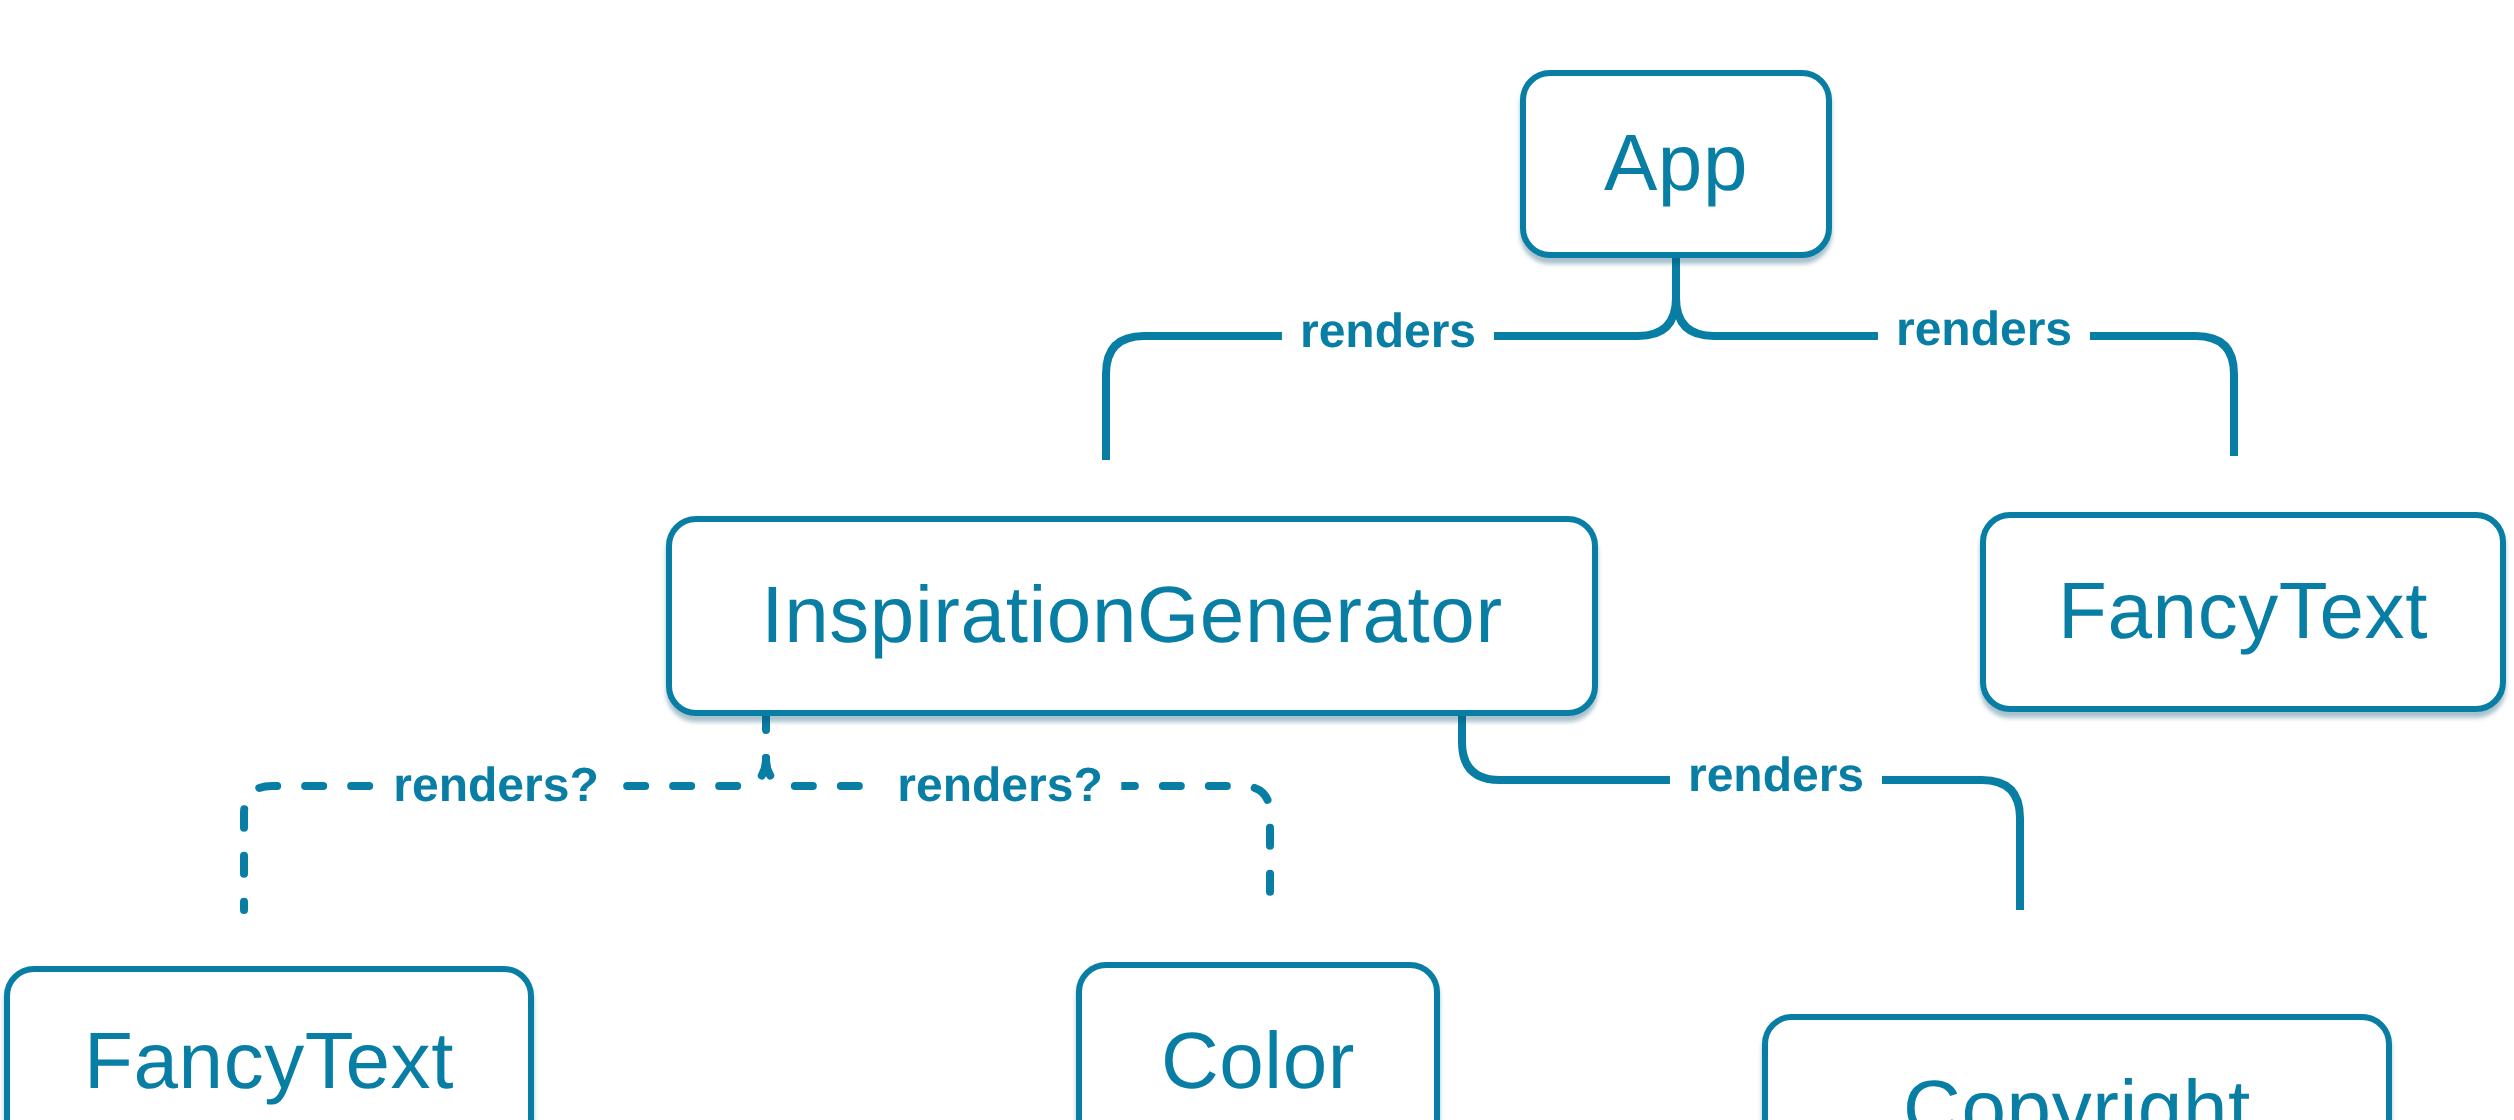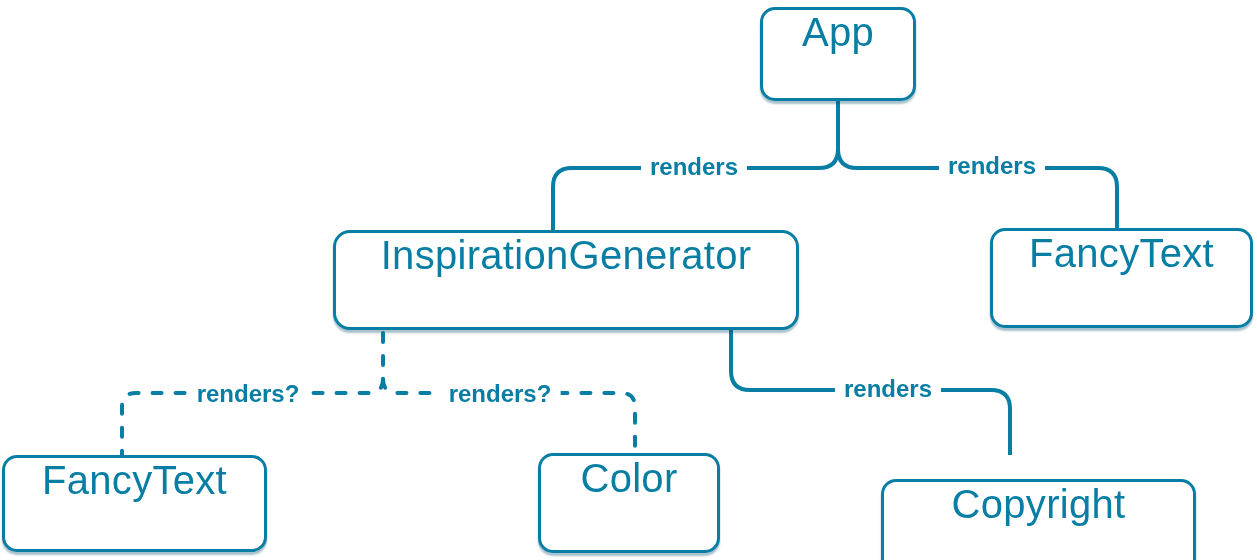--- a/index.html
+++ b/index.html
@@ -14,28 +14,29 @@
   svg.edges { position: absolute; left: 0; top: 0; width: 1257px; height: 560px; }
   .edge { stroke: #087ea4; stroke-width: 4; fill: none; }
   .edge.dashed { stroke-dasharray: 9 14; stroke-linecap: round; }
   .node {
     position: absolute;
     background: #ffffff;
     border: 3px solid #087ea4;
     border-radius: 15px;
     box-shadow: 0 3px 2px rgba(6, 77, 110, 0.35);
     display: flex;
-    align-items: flex-start;
+    align-items: center;
     justify-content: center;
     color: #087ea4;
     font-size: 40px;
     font-weight: 500;
     letter-spacing: 0.3px;
     box-sizing: border-box;
     white-space: nowrap;
+    margin-top: 28px;
   }
   .edge-label {
     position: absolute;
     transform: translate(-50%, -52%);
     background: #ffffff;
     color: #087ea4;
     font-size: 24px;
     font-weight: 700;
     line-height: 1.15;
     padding: 0 9px;
@@ -62,21 +63,21 @@
   <span class="edge-label" style="left:248px; top:394px;">renders?</span>
 
   <span class="edge-label" style="left:500px; top:394px;">renders?</span>
 
   <span class="edge-label" style="left:888px; top:389px;">renders</span>
 
   <div class="node" style="left:760px; top:7px; width:156px; height:94px;">
     <span>App</span>
   </div>
 
-  <div class="node" style="left:333px; top:230px; width:466px; height:100px;border-radius:17px;">
+  <div class="node" style="left:333px; top:230px; width:466px; height:100px;">
     <span>InspirationGenerator</span>
   </div>
 
   <div class="node" style="left:990px; top:228px; width:263px; height:100px;">
     <span>FancyText</span>
   </div>
 
   <div class="node" style="left:2px; top:455px; width:265px; height:97px;">
     <span>FancyText</span>
   </div>

